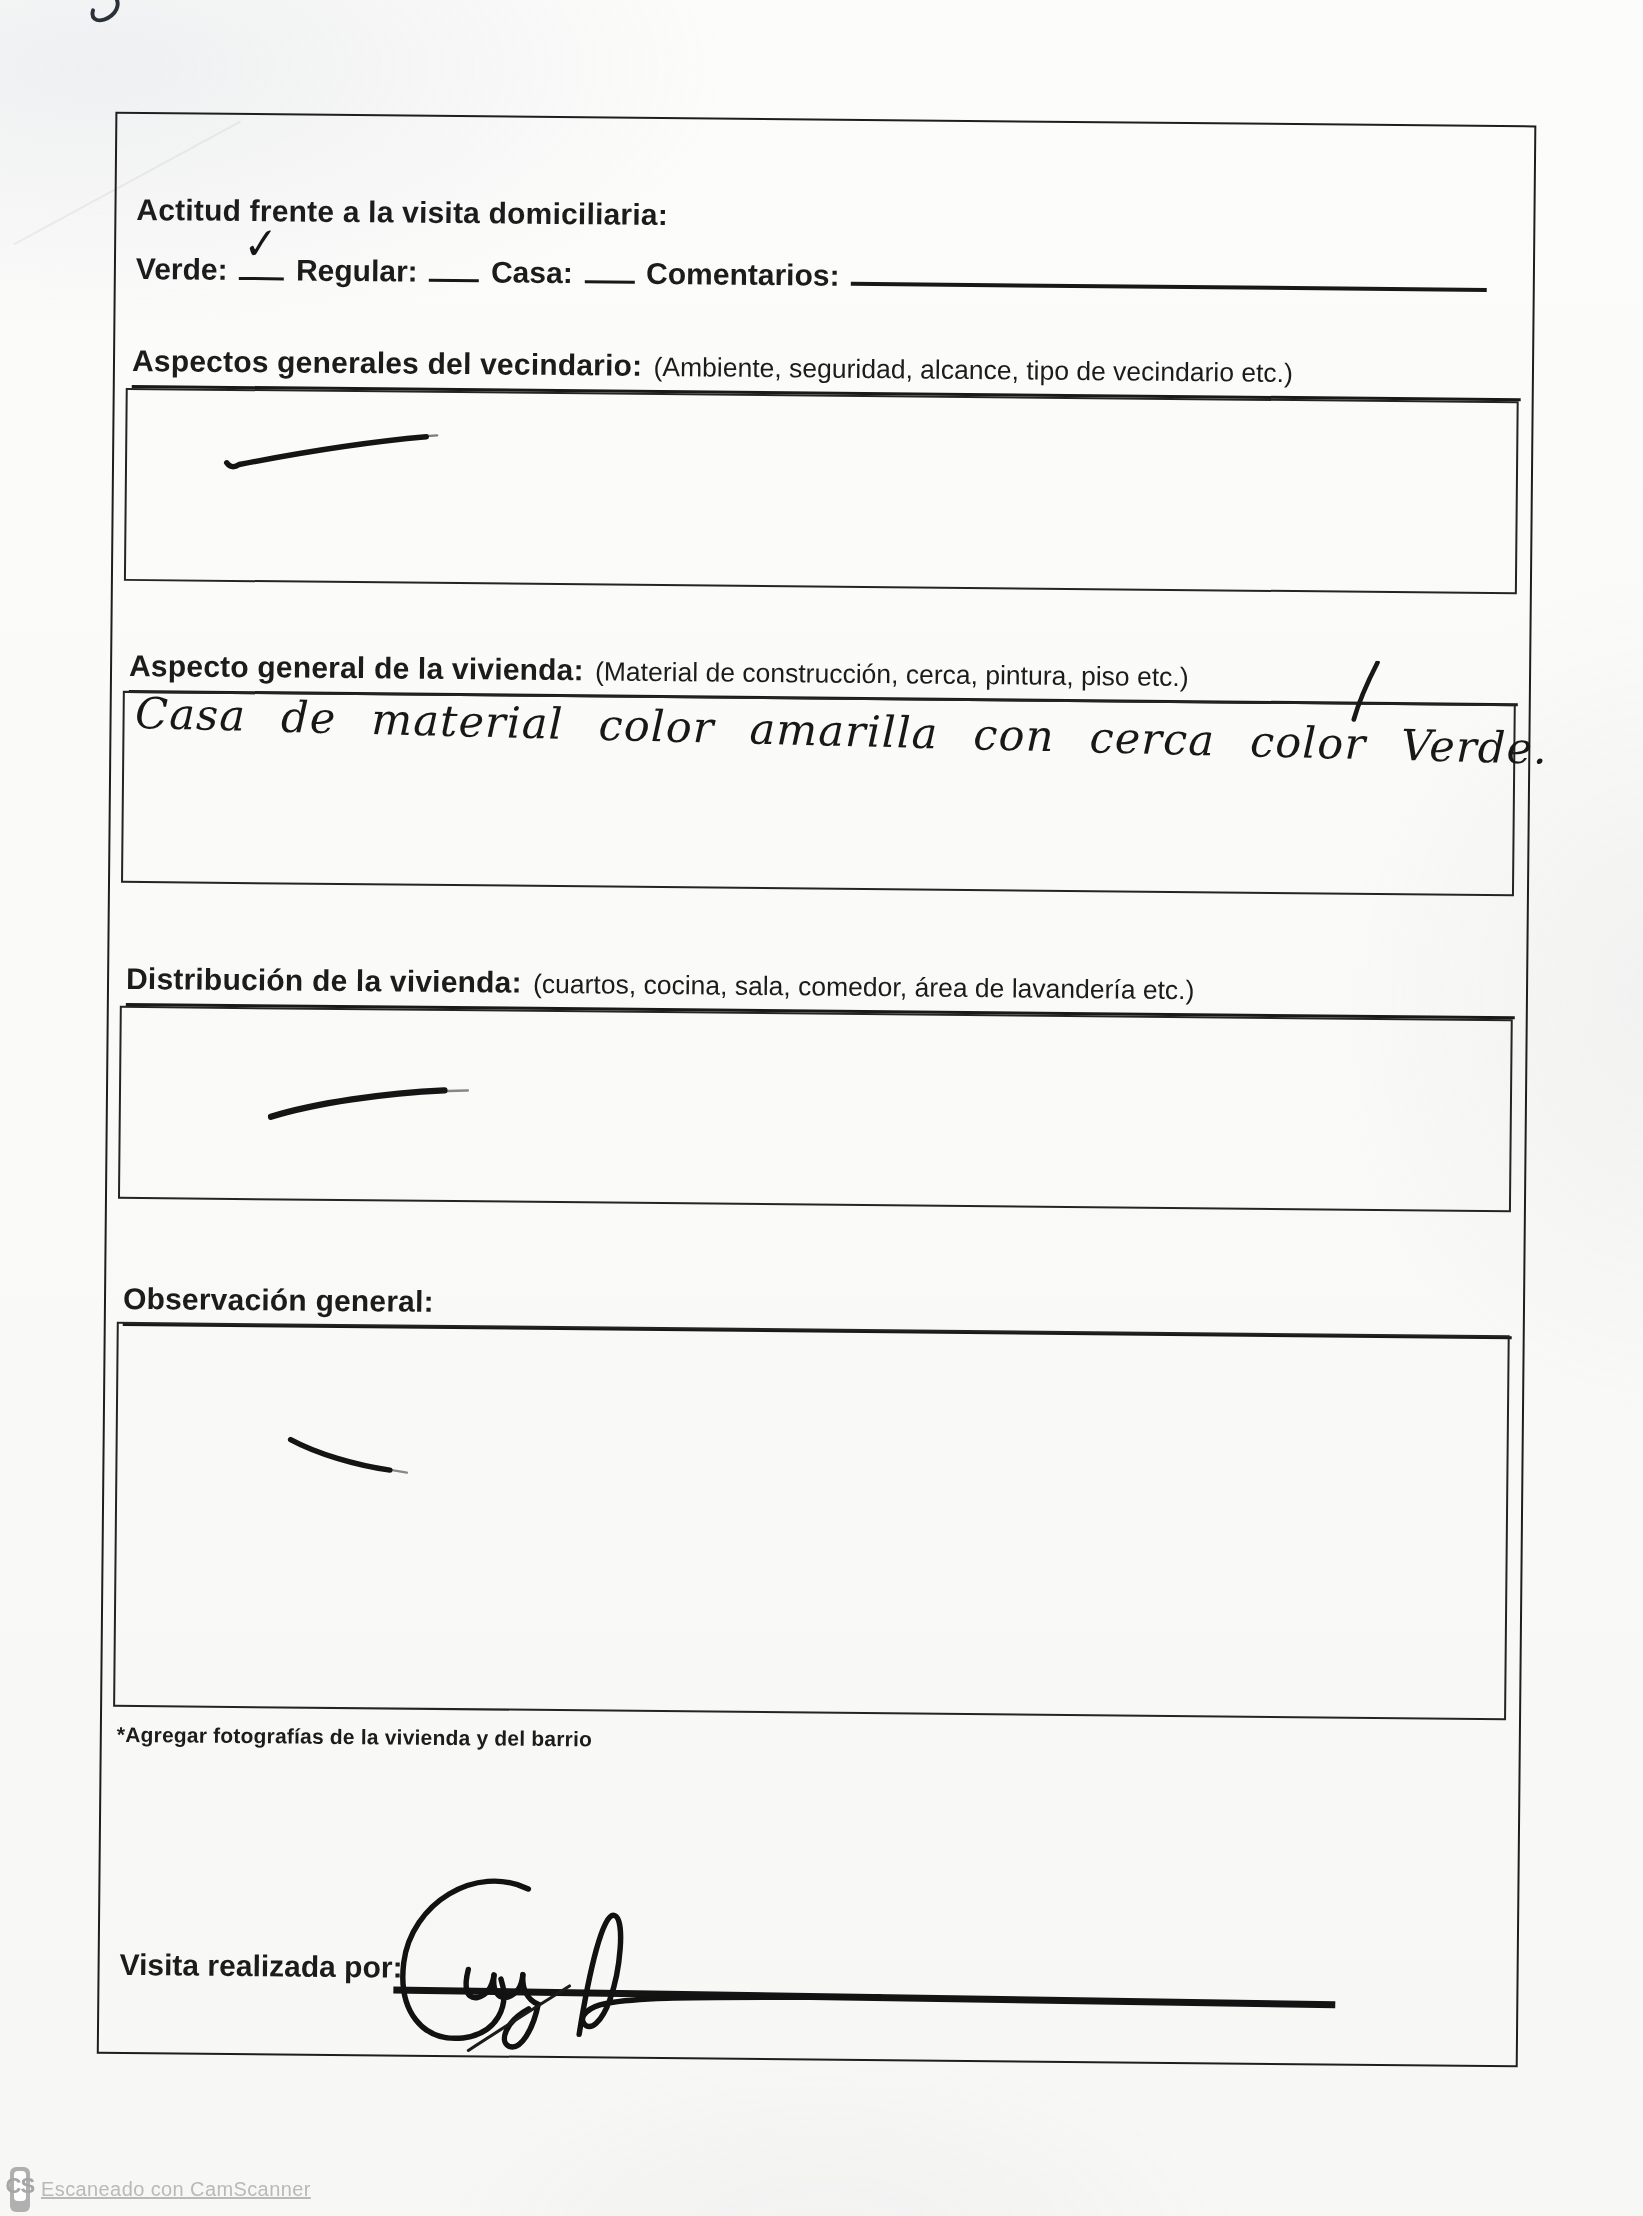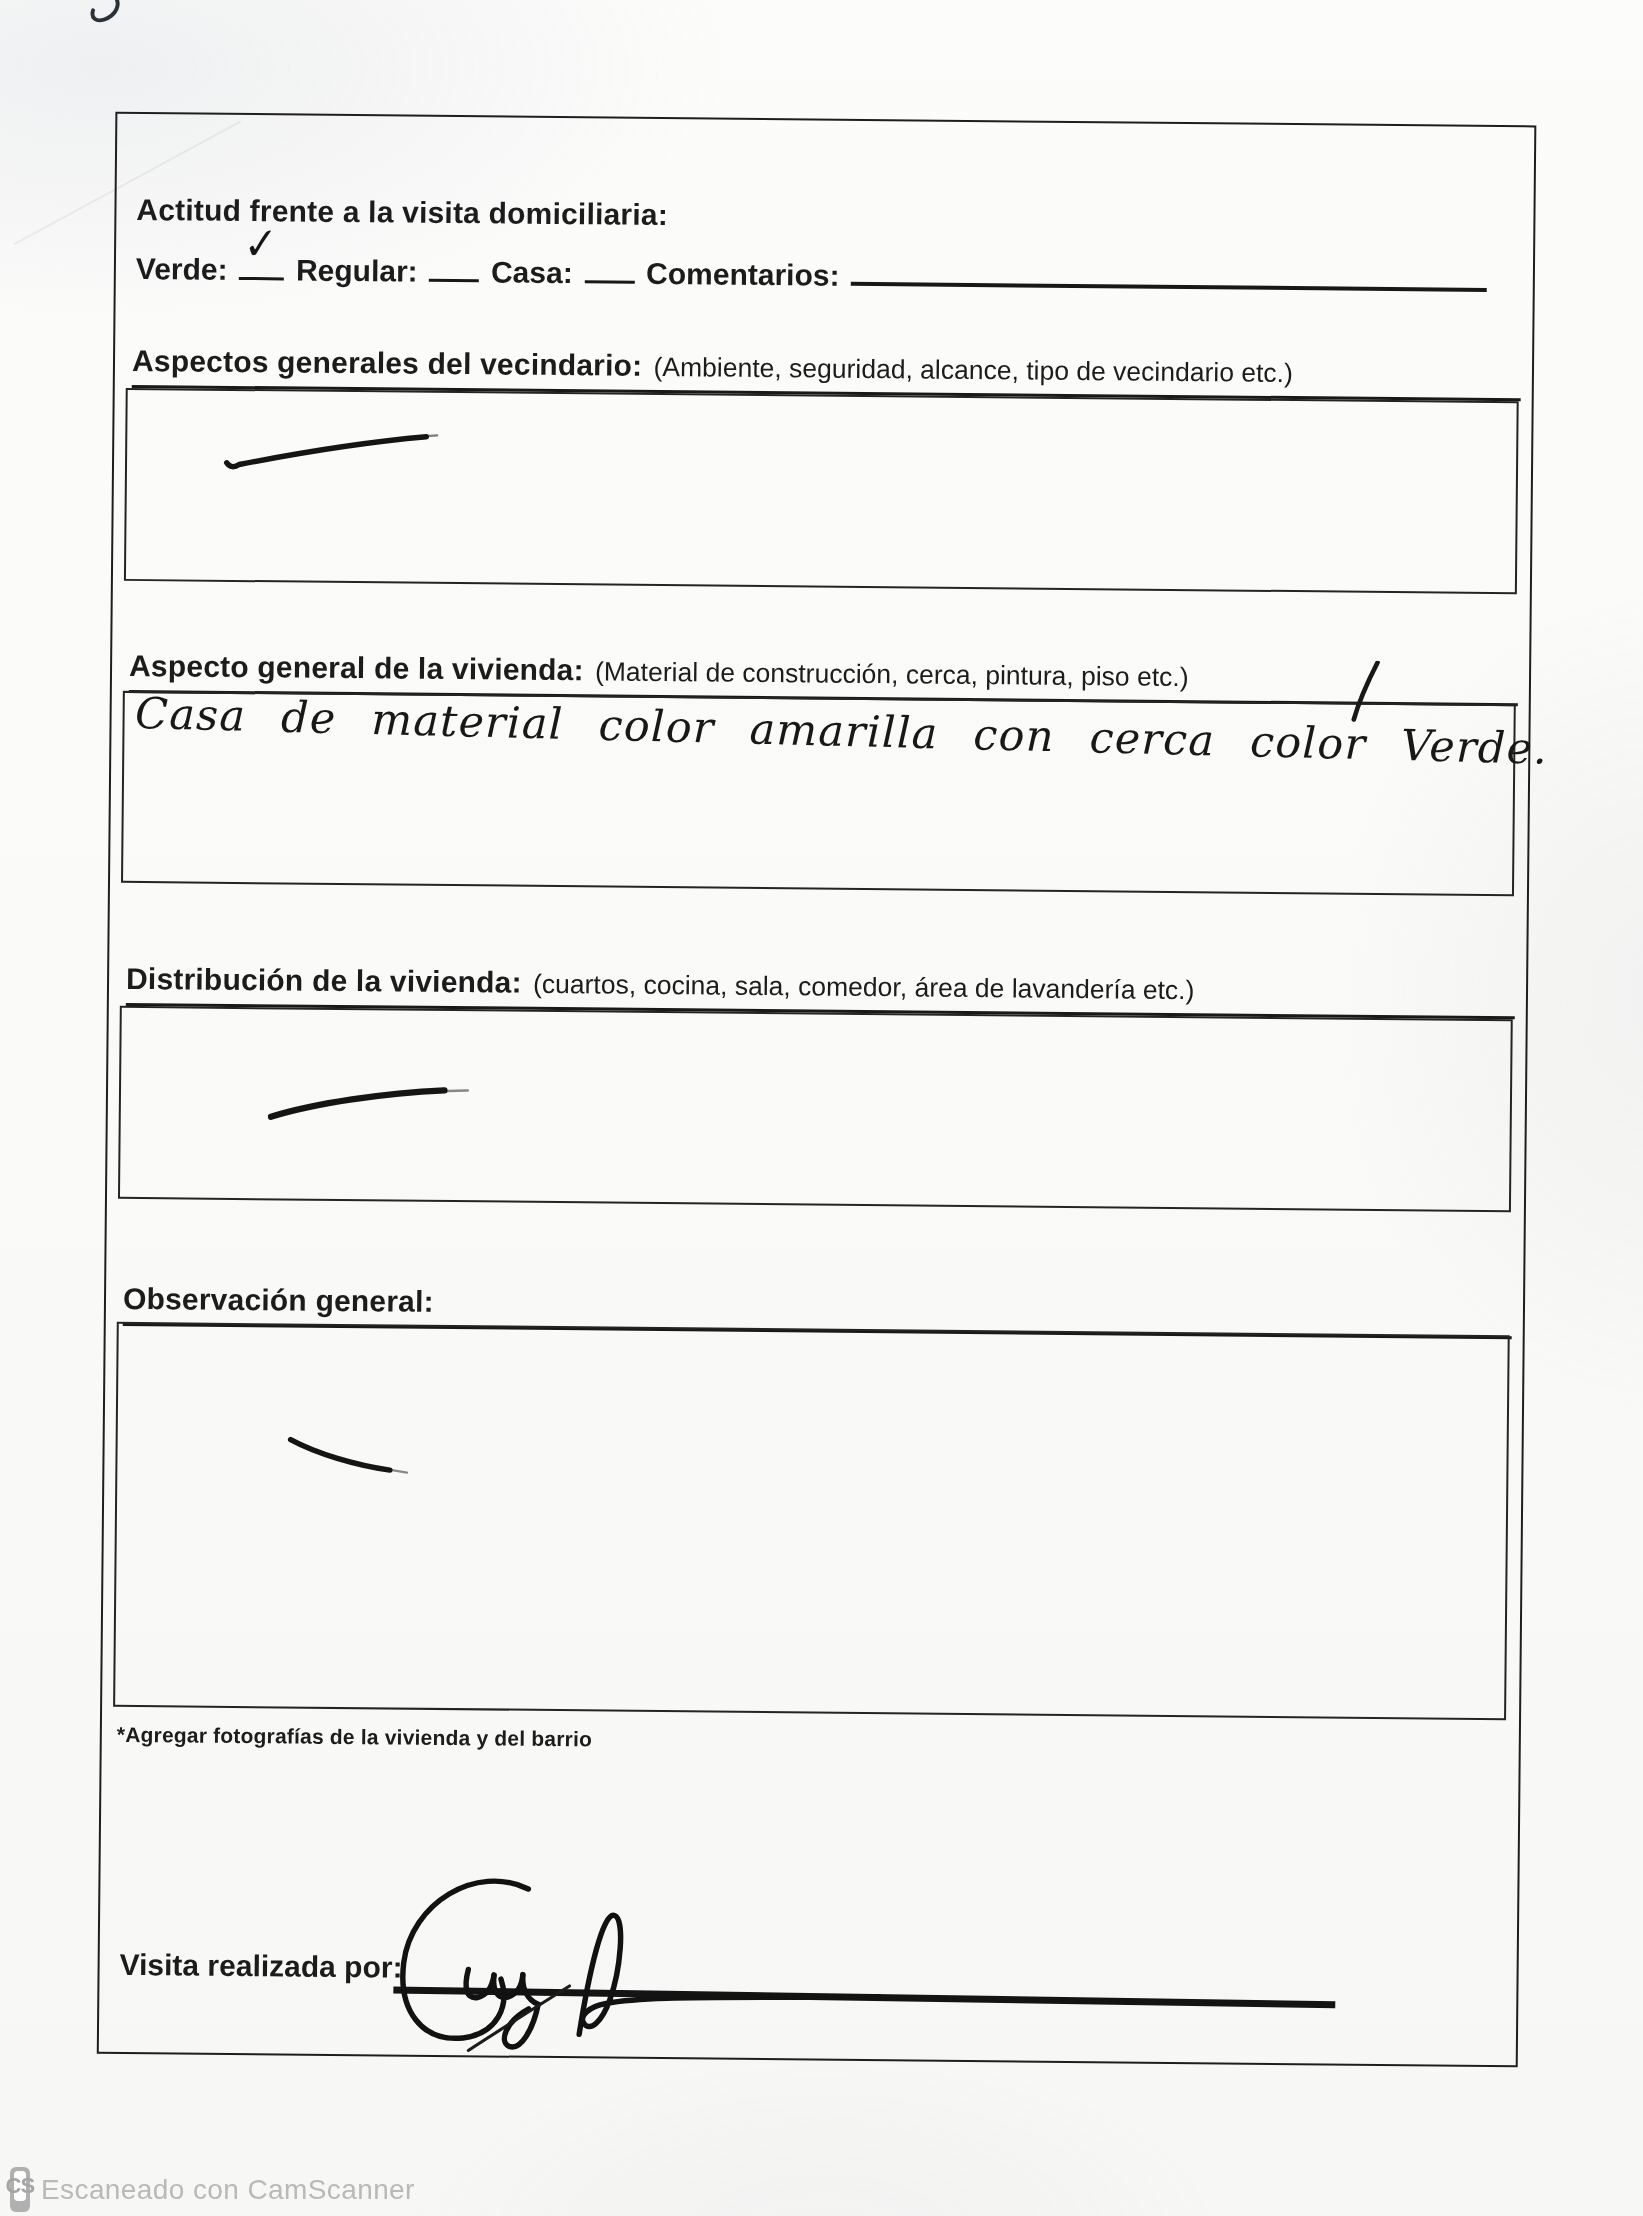--- a/index.html
+++ b/index.html
@@ -67,21 +67,21 @@
   .sig-svg { position:absolute; left:399px; top:1873px; }
 
   .topmark { position:absolute; left:80px; top:0; }
 
   
   .cs-footer { position:absolute; left:10px; top:2167px; display:flex; align-items:center; gap:11px; }
   .cs-badge { width:20px; height:45px; background:#b0b0b0; border-radius:6px; position:relative; }
   .cs-badge .win { position:absolute; left:3.9px; right:3.9px; top:3.9px; bottom:11px;
     background:#fefefe; border-radius:3.9px; display:flex; align-items:center; justify-content:center;
     font-size:22px; font-weight:700; color:#a6a6a6; letter-spacing:-0.8px; }
-  .cs-text { font-size:28px; color:#b9b9b9; letter-spacing:0.4px; }
+  .cs-text { font-size:20px; color:#b9b9b9; letter-spacing:0.4px;text-decoration:underline; }
 </style>
 </head>
 <body>
 
 <div class="scan">
 
   <div class="tilt">
 
     <div class="crease"></div>
 

